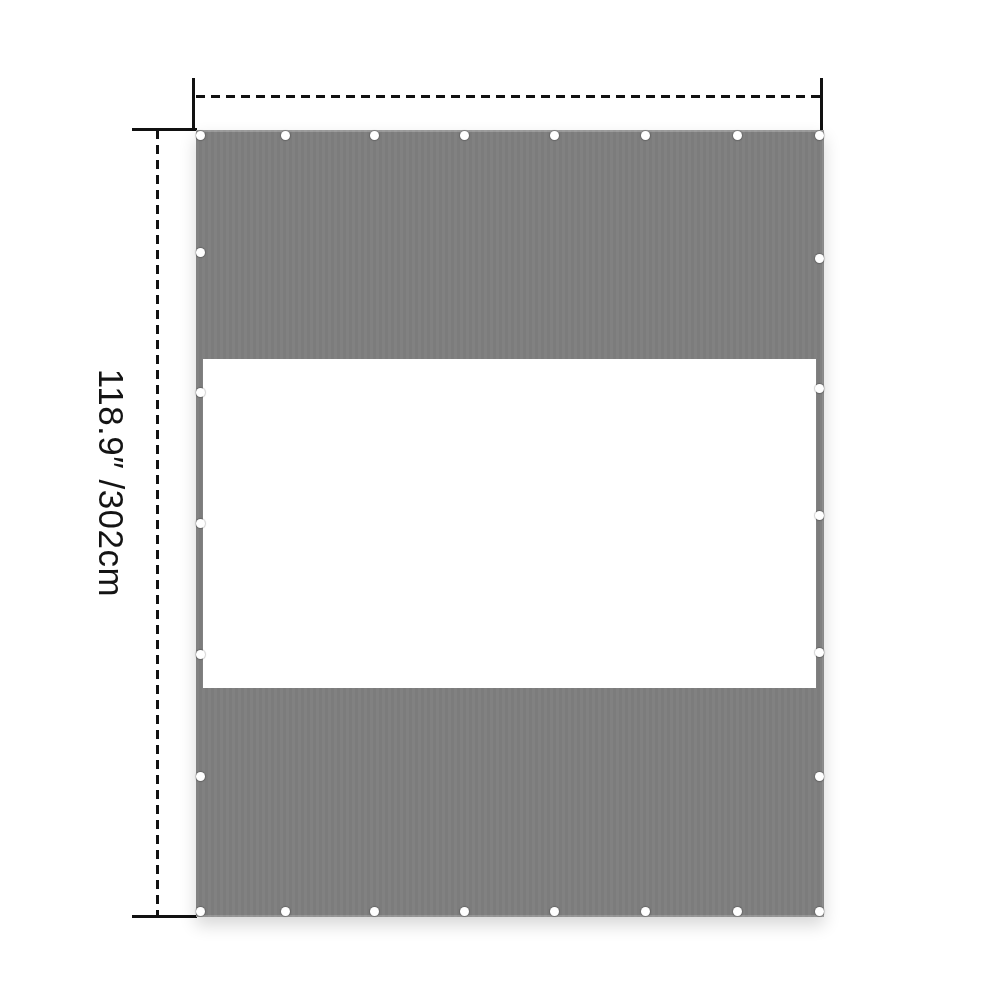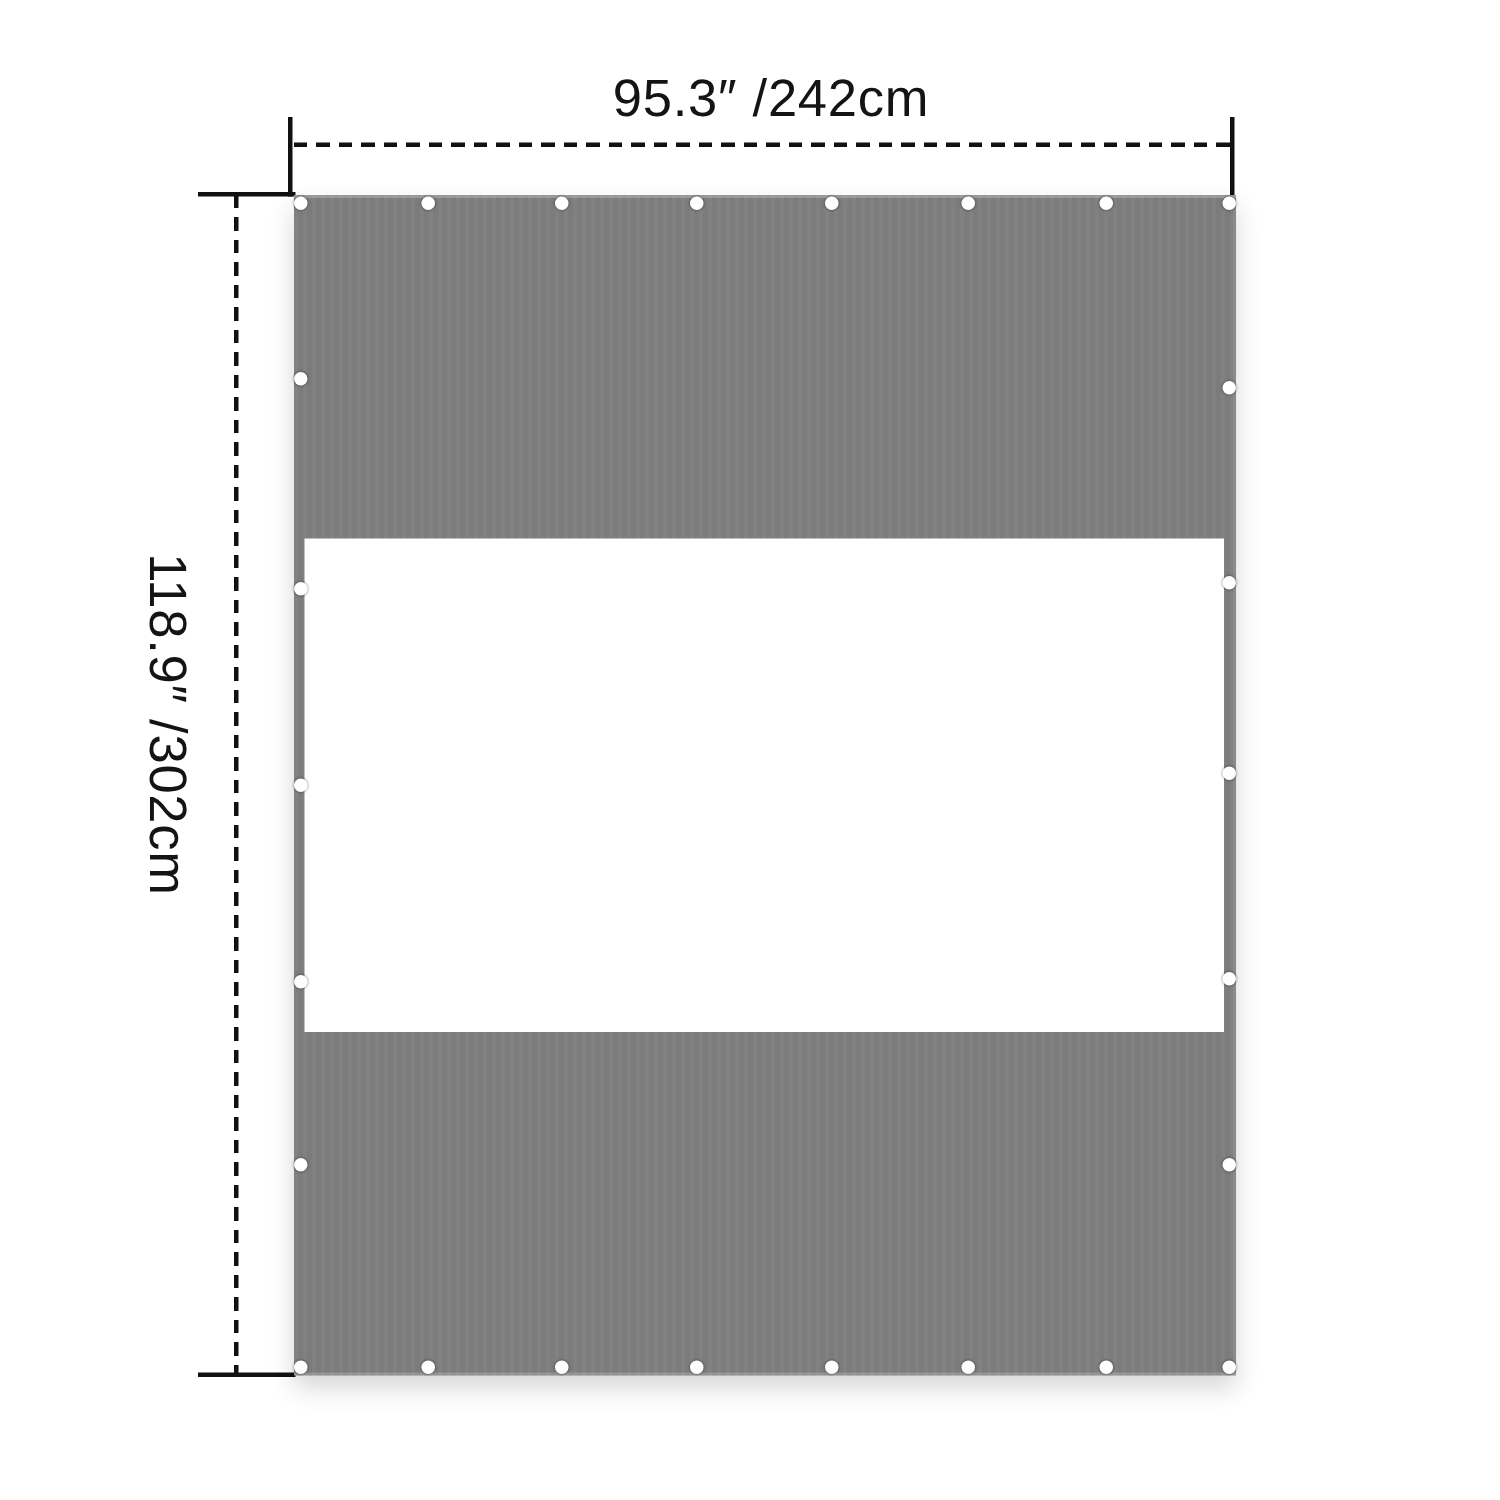--- a/index.html
+++ b/index.html
@@ -88,21 +88,20 @@
     border-radius:50%;
     background:var(--grommet);
     box-shadow:0 0 1px 1px rgba(0,0,0,0.18);
   }
 </style>
 </head>
 <body>
 
 <div class="stage">
 
-  <div class="dim-label width">95.3″ /242cm</div>
   <div class="dash-h"></div>
   <div class="tick v left"></div>
   <div class="tick v right"></div>
 
   <div class="dim-label height">118.9″ /302cm</div>
   <div class="dash-v"></div>
   <div class="tick h top"></div>
   <div class="tick h bottom"></div>
 
   <div class="panel"></div>

